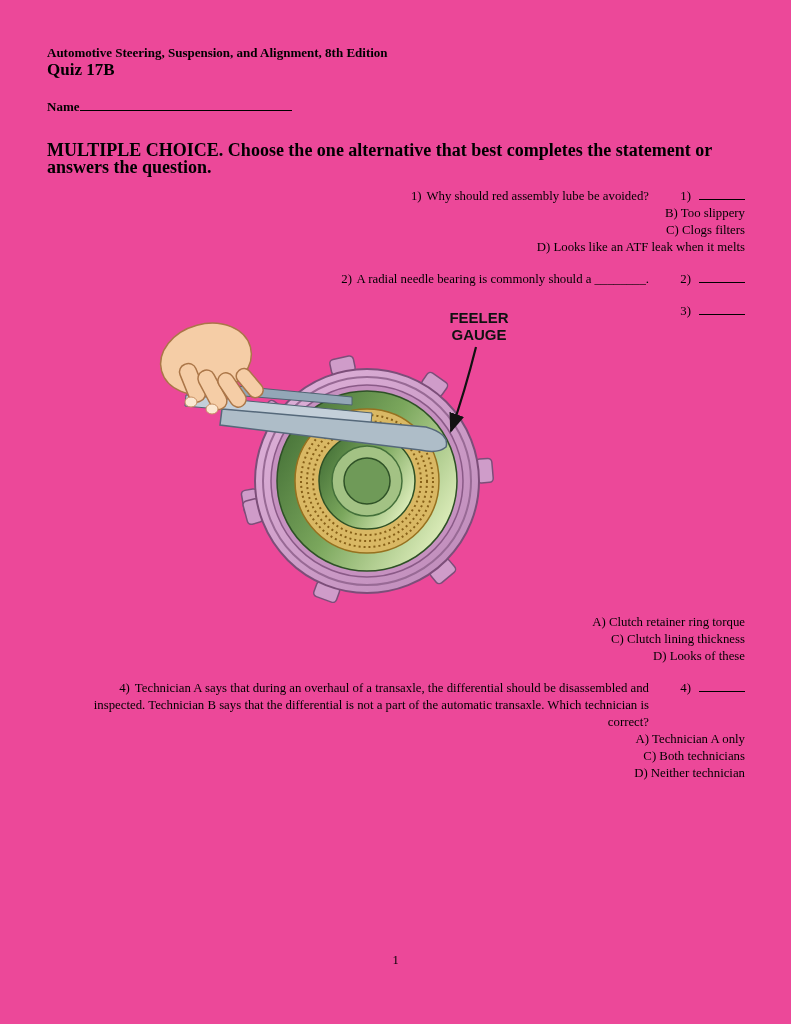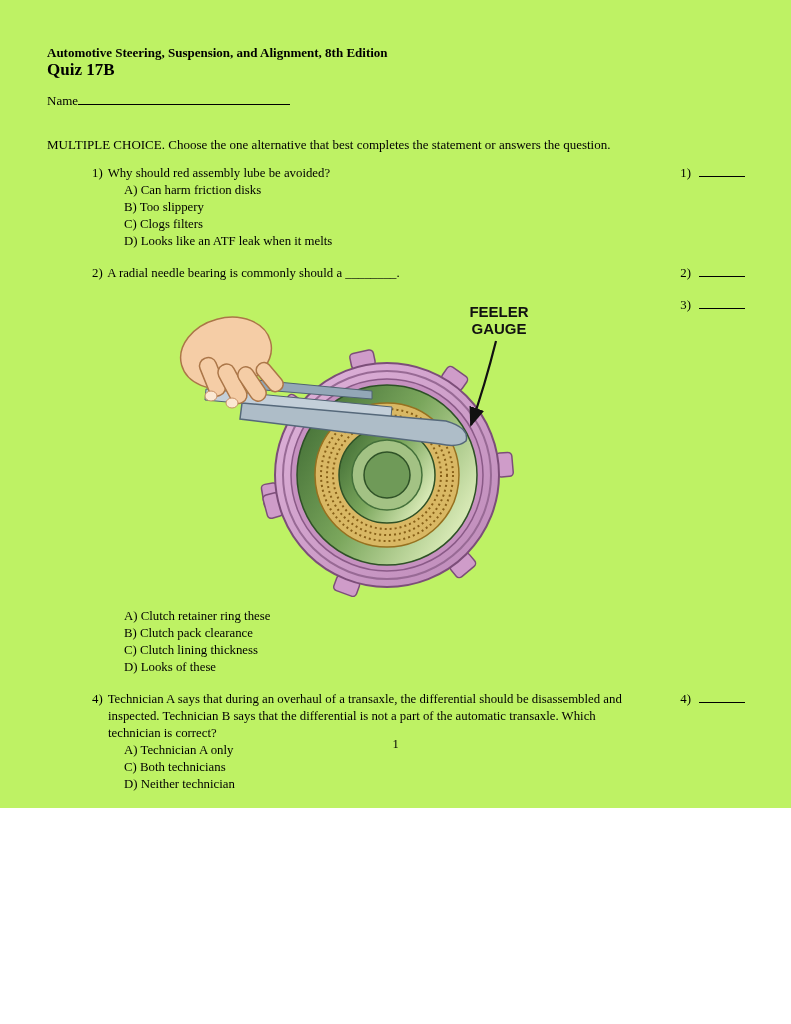--- a/index.html
+++ b/index.html
@@ -1,32 +1,32 @@
 <!DOCTYPE html>
 <html><head>
 <meta charset="utf-8">
 <style>
   html,body { margin:0; padding:0; background:#ffffff; }
   .page {
     position:relative;
-    width:791px; height:808px;
+    width:791px; height:1024px;
     margin:0 auto;
-    background:#bef264;
+    background:#ec4899;
     font-family:"Liberation Serif", serif;
     color:#000;
     box-sizing:border-box;
     padding:44px 46px 0 47px;
     overflow:hidden;
   }
   .doc-title { font-size:13px; line-height:17px; font-weight:bold; }
   .quiz-label { font-size:17px; line-height:17px; font-weight:bold; }
-  .name-row { margin-top:14px; font-size:13px; font-weight:normal; }
+  .name-row { margin-top:20px; font-size:13px; font-weight:bold; }
   .name-line { display:inline-block; width:212px; border-bottom:1px solid #000; height:12px; }
-  .instructions { margin-top:27px; font-size:13px; font-weight:normal; line-height:17px; }
-  .questions { margin-top:12px; margin-left:45px; font-size:12.8px; line-height:17px; }
+  .instructions { margin-top:27px; font-size:18px; font-weight:bold; line-height:17px; }
+  .questions { margin-top:12px; margin-left:25px; font-size:12.8px; line-height:17px;text-align:right; }
   .question { margin-bottom:15px; }
   .q-row { position:relative; padding-right:96px; }
   .q-main { padding-left:16px; text-indent:-16px; }
   .q-num { margin-right:2px; }
   .ans { position:absolute; top:0; right:0; white-space:nowrap; }
   .ans-line { display:inline-block; width:46px; border-bottom:1.3px solid #000; height:11px; margin-left:8px; }
   .choices { margin-left:32px; }
   .choice { line-height:17px; }
   .illustration { margin:6px 0 6px 62px; width:432px; }
   .footer { position:absolute; bottom:56px; left:0; width:100%; text-align:center; font-size:12.5px; }
@@ -51,21 +51,20 @@
       <div class="q-row">
         <div class="q-main">
           <span class="q-num">1)</span>
           <span>Why should red assembly lube be avoided?</span>
         </div>
         <div class="ans">
           <span>1)</span><span class="ans-line"></span>
         </div>
       </div>
       <div class="choices">
-        <div class="choice">A) Can harm friction disks</div>
         <div class="choice">B) Too slippery</div>
         <div class="choice">C) Clogs filters</div>
         <div class="choice">D) Looks like an ATF leak when it melts</div>
       </div>
     </div>
 
     <div class="question">
       <div class="q-row">
         <div class="q-main">
           <span class="q-num">2)</span>
@@ -148,22 +147,21 @@
 
           <g>
             <text x="345" y="20" text-anchor="middle" font-family="Liberation Sans, sans-serif" font-size="15" font-weight="bold" fill="#111">FEELER</text>
             <text x="345" y="37" text-anchor="middle" font-family="Liberation Sans, sans-serif" font-size="15" font-weight="bold" fill="#111">GAUGE</text>
             <path d="M342,44 Q331,88 317,128" fill="none" stroke="#111" stroke-width="2.2" marker-end="url(#arrowhead)"></path>
           </g>
         </svg>
       </div>
 
       <div class="choices">
-        <div class="choice">A) Clutch retainer ring these</div>
-        <div class="choice">B) Clutch pack clearance</div>
+        <div class="choice">A) Clutch retainer ring torque</div>
         <div class="choice">C) Clutch lining thickness</div>
         <div class="choice">D) Looks of these</div>
       </div>
     </div>
 
     <div class="question">
       <div class="q-row">
         <div class="q-main">
           <span class="q-num">4)</span>
           <span>Technician A says that during an overhaul of a transaxle, the differential should be disassembled and inspected. Technician B says that the differential is not a part of the automatic transaxle. Which technician is correct?</span>

